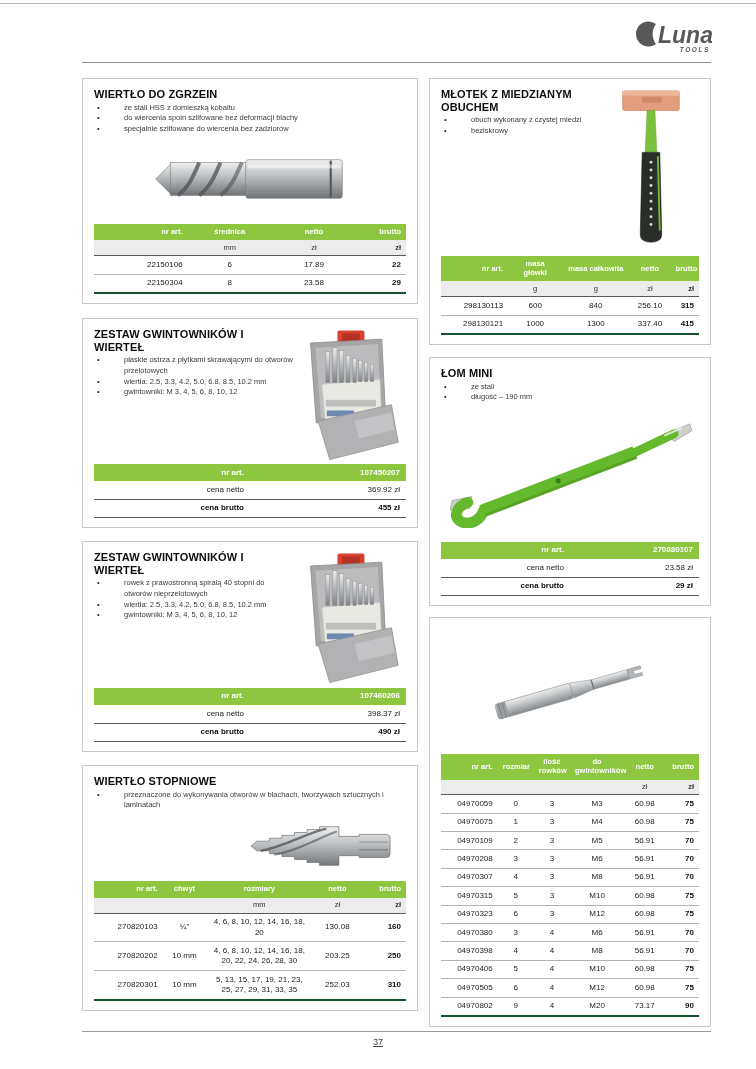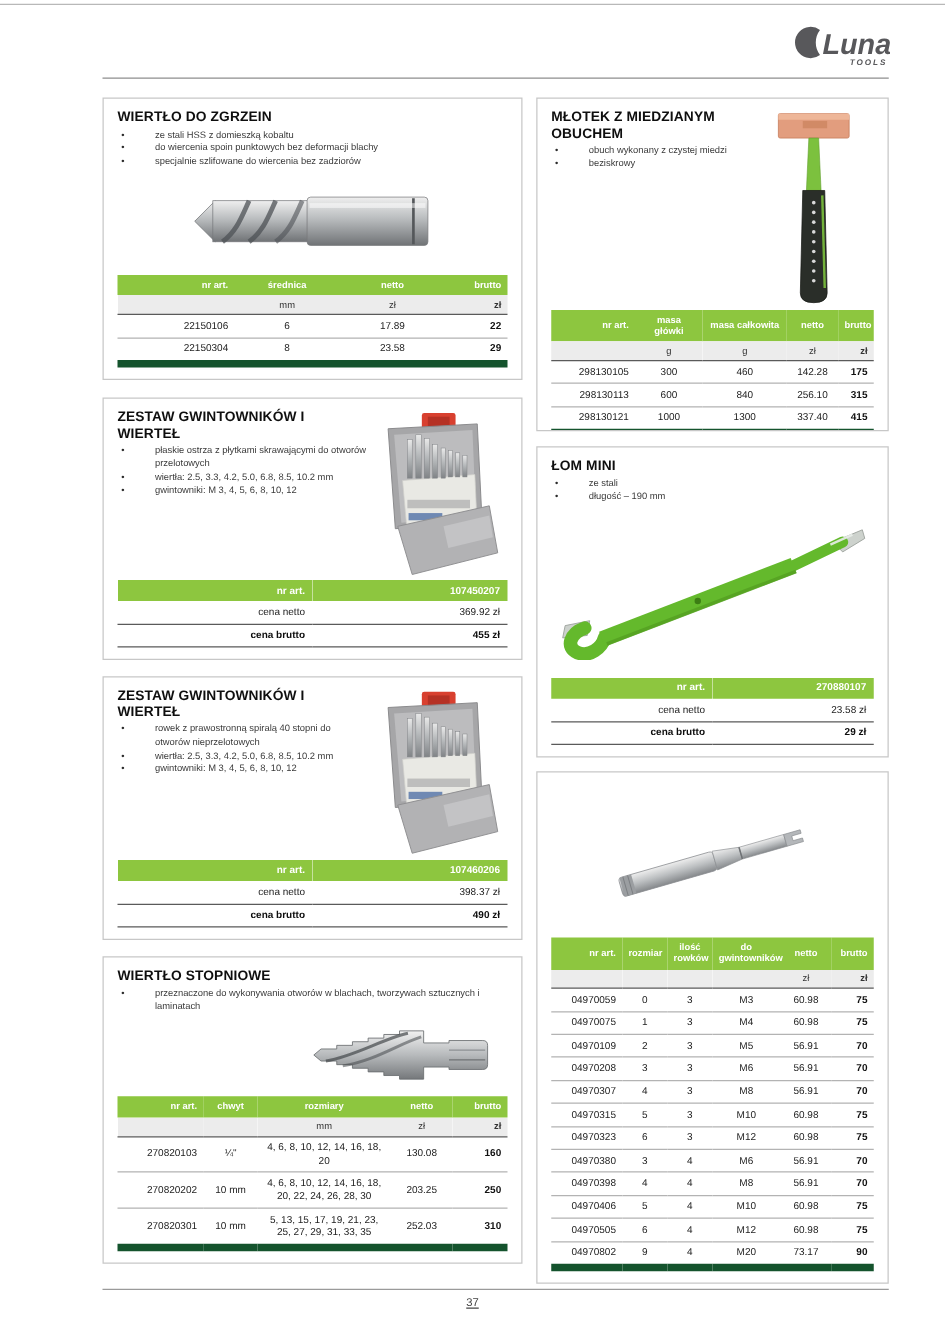--- a/index.html
+++ b/index.html
@@ -34,21 +34,21 @@
   .tablewrap{margin-top:auto;}
   table{width:100%;border-collapse:collapse;table-layout:fixed;font-size:8px;color:#222;}
   th{background:var(--green);color:#fff;font-size:7.5px;font-weight:bold;
      padding:4px 5px;line-height:1.15;vertical-align:middle;}
   td{padding:3.5px 5px;border-bottom:1px solid var(--line);line-height:1.3;vertical-align:middle;
      overflow:hidden;}
   tr.units td{background:#ececec;border-bottom:1px solid var(--darkline);
               padding:2.5px 5px;font-size:7.5px;color:#333;}
   .al{text-align:right;} .ac{text-align:center;} .ar{text-align:right;}
   .b{font-weight:bold;color:#111;}
-  table.grid tbody tr:last-child td{border-bottom:6px solid #14532d;}
+  table.grid tbody tr:last-child td{border-bottom:2px solid #14532d;}
   table.kv td{padding:3.5px 6px;}
   table.kv tr.kvhead td{background:var(--green);color:#fff;font-weight:bold;border-bottom:none;}
   table.kv tr:nth-last-child(2) td{border-bottom:1px solid var(--darkline);}
   table.kv tr.kvlast td{font-weight:bold;color:#0d0d0d;border-bottom:1px solid var(--darkline);}
   .footrule{position:absolute;top:1031px;left:82px;width:629px;height:1px;background:#9a9a9a;}
   .pagenum{position:absolute;top:1037px;left:0;width:756px;text-align:center;
            font-size:9px;color:#444;text-decoration:underline;}
 </style>
 </head>
 <body>
@@ -66,21 +66,21 @@
   <div class="headrule"></div>
 
   <div class="cols">
 
     <div class="col col-left">
 
       <div class="box b-l1">
         <div class="title">WIERTŁO DO ZGRZEIN</div>
         <ul class="bullets">
             <li>ze stali HSS z domieszką kobaltu</li>
-            <li>do wiercenia spoin punktowych bez deformacji blachy</li>
+            <li>do wiercenia spoin szlifowane bez deformacji blachy</li>
             <li>specjalnie szlifowane do wiercenia bez zadziorów</li>
           </ul>
         <div class="figure">
           <svg width="205" height="58" viewBox="0 0 210 60">
             <defs>
               <linearGradient id="met1" x1="0" y1="0" x2="0" y2="1">
                 <stop offset="0" stop-color="#efefef"></stop>
                   <stop offset="0.45" stop-color="#b9bcbe"></stop>
                   <stop offset="1" stop-color="#707376"></stop>
               </linearGradient>
@@ -376,27 +376,20 @@
                   <th class="ar">brutto</th>
                 </tr>
               </thead>
               <tbody>
                 <tr class="units">
                   <td class="al"></td>
                   <td class="ac">g</td>
                   <td class="ac">g</td>
                   <td class="ac">zł</td>
                   <td class="ar b">zł</td>
-                </tr>
-                <tr>
-                  <td class="al">298130105</td>
-                  <td class="ac">300</td>
-                  <td class="ac">460</td>
-                  <td class="ac">142.28</td>
-                  <td class="ar b">175</td>
                 </tr>
                 <tr>
                   <td class="al">298130113</td>
                   <td class="ac">600</td>
                   <td class="ac">840</td>
                   <td class="ac">256.10</td>
                   <td class="ar b">315</td>
                 </tr>
                 <tr>
                   <td class="al">298130121</td>

